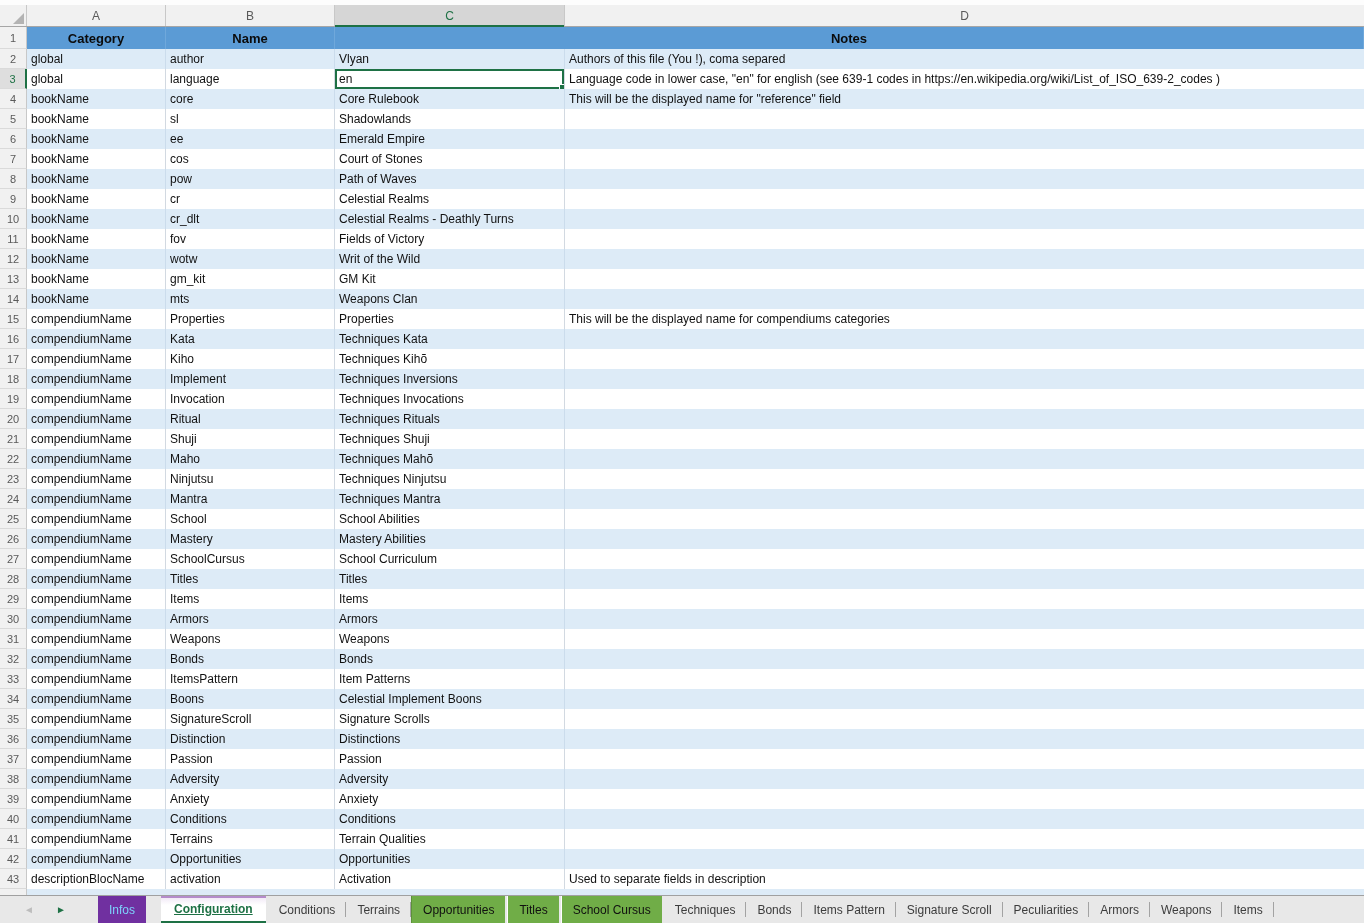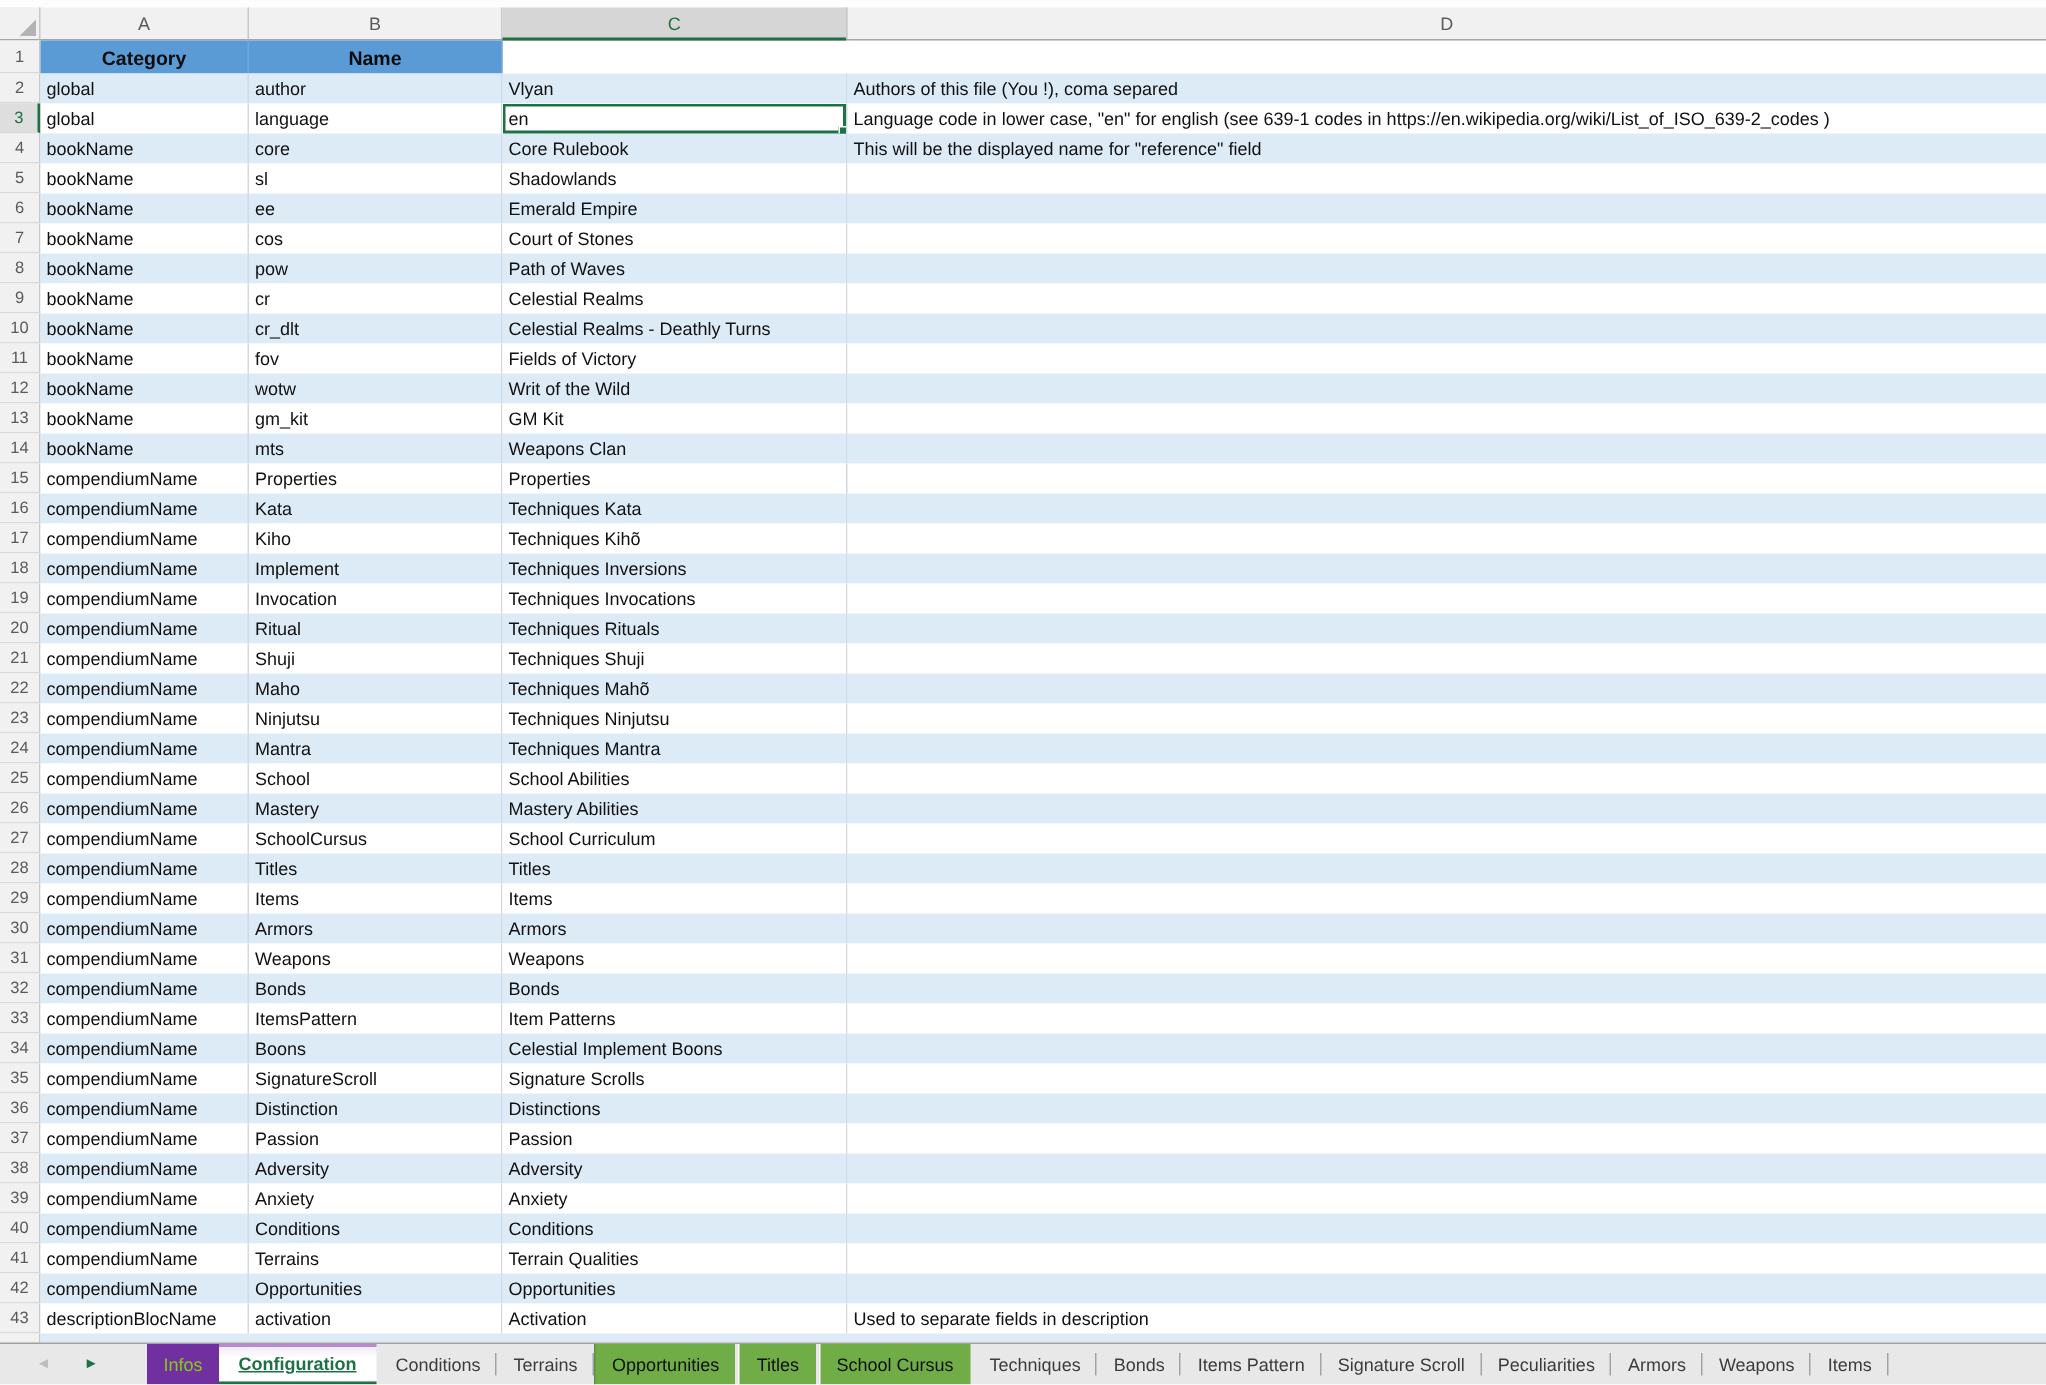--- a/index.html
+++ b/index.html
@@ -68,21 +68,21 @@
   .arrow { font-size: 10px; line-height: 1; }
   .arrow.prev { color: #BDBDBD; }
   .arrow.next { color: #1E7145; }
   .tab { display: flex; align-items: center; padding: 0 11px; font-size: 12px;
     color: #3C3C3C; position: relative; white-space: nowrap; cursor: default; }
   .tab.plain::after { content: ""; position: absolute; right: 0; top: 6px;
     bottom: 6px; width: 1px; background: #A3A3A3; }
   .tab.green { background: #70AD47; color: #101010; margin-right: 2px;
     border-left: 1px solid #5d913a; }
   .tab.green + .tab.green { border-left: 1px solid #ffffff; }
-  .tab.purple { background: #7030A0; color: #84cc16; margin-right: 0; }
+  .tab.purple { background: #7030A0; color: #7dd3fc; margin-right: 15px; }
   .tab.active { background: linear-gradient(#B58CCB 0px, #B58CCB 2px,
       #F2EAF7 2px, #FFFFFF 9px, #FFFFFF 100%);
     color: #1E7145; font-weight: bold; text-decoration: underline;
     border-bottom: 2px solid #1E7145; margin-right: 2px; z-index: 1;
     padding: 0 13px; }
 </style>
 </head>
 <body>
 
 <div class="app">
@@ -97,20 +97,21 @@
     <div class="colhdr w-b">B</div>
     <div class="colhdr w-c selected">C</div>
     <div class="colhdr w-d">D</div>
   </div>
 
   <div class="grid">
     <div class="row hdr">
       <div class="rowhdr">1</div>
       <div class="cell colA">Category</div>
       <div class="cell colB">Name</div>
+      <div class="cell colD">Notes</div>
     </div>
     <div id="rows">
         <div class="row band">
           <div class="rowhdr">2</div>
           <div class="cell colA">global</div>
           <div class="cell colB">author</div>
           <div class="cell colC">Vlyan</div>
           <div class="cell colD">Authors of this file (You !), coma separed</div>
         </div>
         <div class="row white">
@@ -195,20 +196,21 @@
           <div class="cell colA">bookName</div>
           <div class="cell colB">mts</div>
           <div class="cell colC">Weapons Clan</div>
           <div class="cell colD"></div>
         </div>
         <div class="row white">
           <div class="rowhdr">15</div>
           <div class="cell colA">compendiumName</div>
           <div class="cell colB">Properties</div>
           <div class="cell colC">Properties</div>
+          <div class="cell colD">This will be the displayed name for compendiums categories</div>
         </div>
         <div class="row band">
           <div class="rowhdr">16</div>
           <div class="cell colA">compendiumName</div>
           <div class="cell colB">Kata</div>
           <div class="cell colC">Techniques Kata</div>
           <div class="cell colD"></div>
         </div>
         <div class="row white">
           <div class="rowhdr">17</div>

